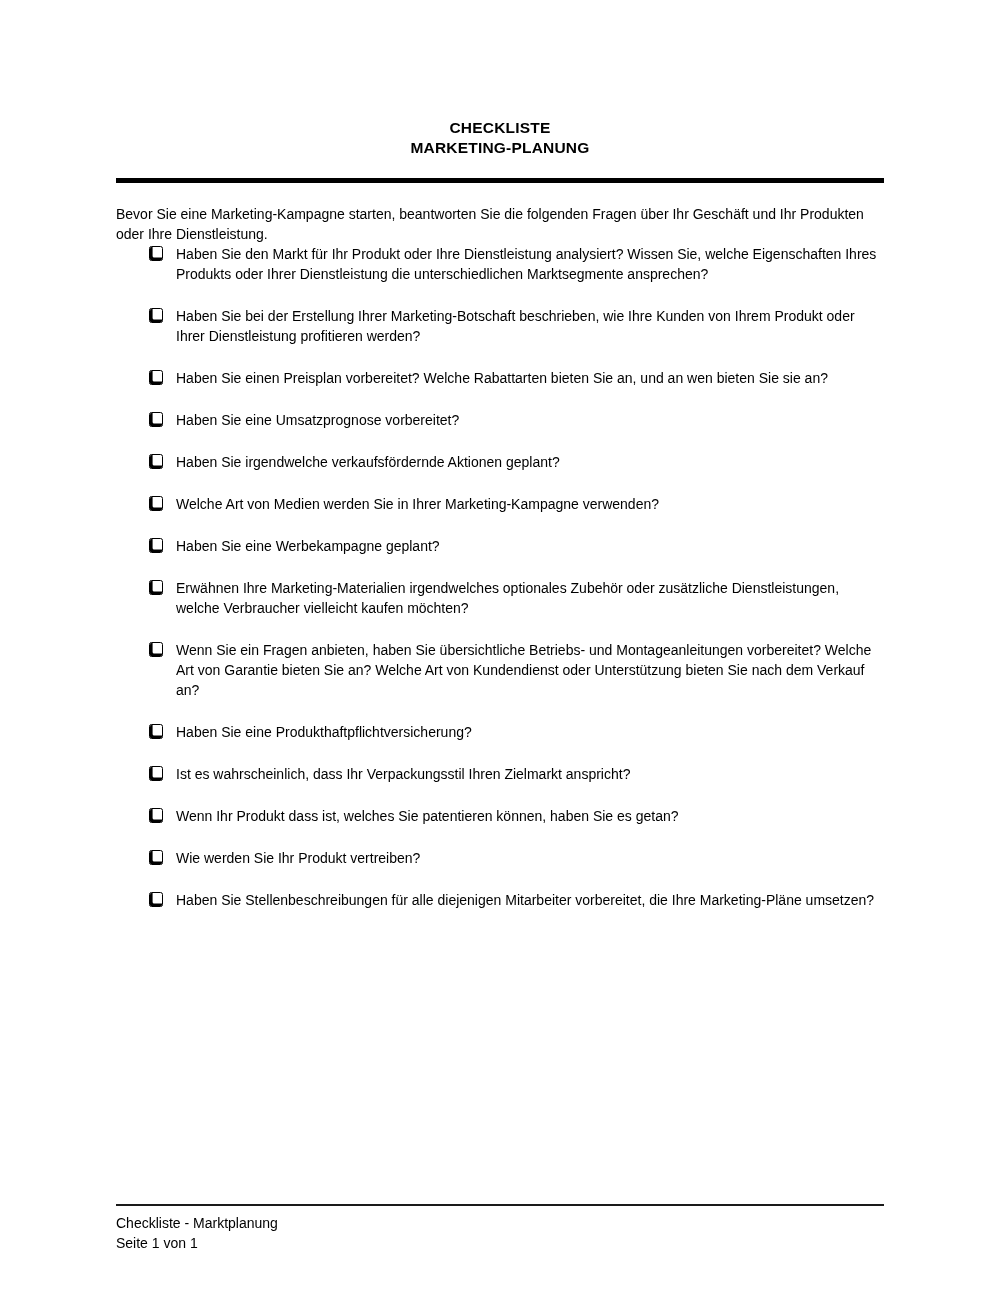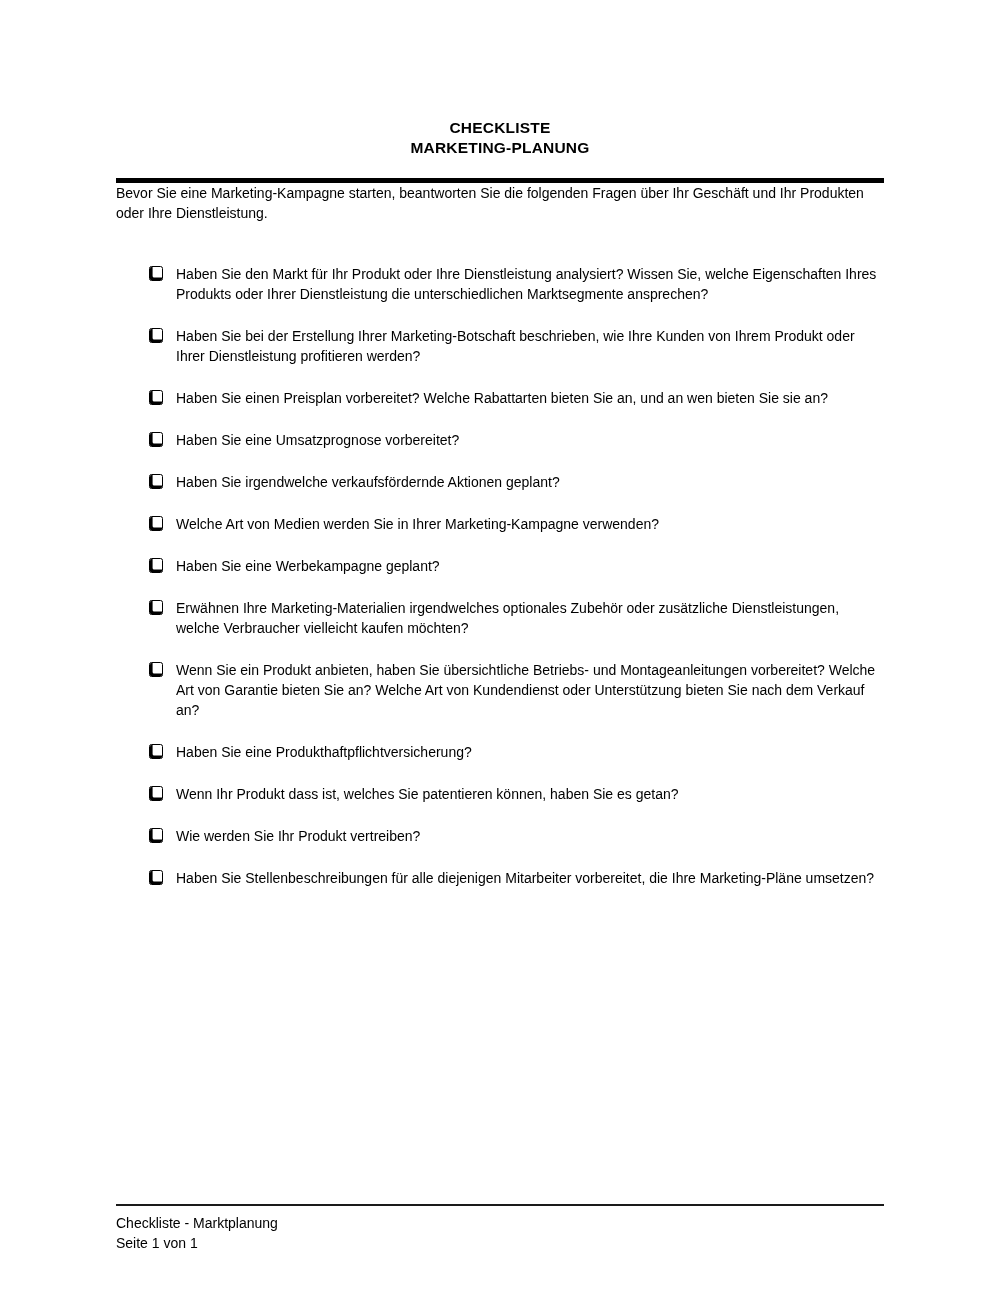--- a/index.html
+++ b/index.html
@@ -41,26 +41,26 @@
   }
 
   .thick-rule {
     border: none;
     height: 5px;
     background: #000000;
     margin-top: 20px;
   }
 
   .intro {
+    margin-top: 21px;
     max-width: 770px;
   }
 
   .checklist {
     list-style: none;
-    margin-top: 41px;
     padding-left: 33px;
   }
 
   .check-item {
     display: flex;
     align-items: flex-start;
     gap: 13px;
     margin-bottom: 22px;
   }
 
@@ -143,25 +143,29 @@
       <li class="check-item">
         <span class="checkbox"></span>
         <span class="item-text">Haben Sie eine Werbekampagne geplant?</span>
       </li>
       <li class="check-item">
         <span class="checkbox"></span>
         <span class="item-text">Erwähnen Ihre Marketing-Materialien irgendwelches optionales Zubehör oder zusätzliche Dienstleistungen, welche Verbraucher vielleicht kaufen möchten?</span>
       </li>
       <li class="check-item">
         <span class="checkbox"></span>
-        <span class="item-text">Wenn Sie ein Produkt anbieten, haben Sie übersichtliche Betriebs- und Montageanleitungen vorbereitet? Welche Art von Garantie bieten Sie an? Welche Art von Kundendienst oder Unterstützung bieten Sie nach dem Verkauf an?</span>
+        <span class="item-text">Wenn Sie ein Fragen anbieten, haben Sie übersichtliche Betriebs- und Montageanleitungen vorbereitet? Welche Art von Garantie bieten Sie an? Welche Art von Kundendienst oder Unterstützung bieten Sie nach dem Verkauf an?</span>
       </li>
       <li class="check-item">
         <span class="checkbox"></span>
         <span class="item-text">Haben Sie eine Produkthaftpflichtversicherung?</span>
+      </li>
+      <li class="check-item">
+        <span class="checkbox"></span>
+        <span class="item-text">Ist es wahrscheinlich, dass Ihr Verpackungsstil Ihren Zielmarkt anspricht?</span>
       </li>
       <li class="check-item">
         <span class="checkbox"></span>
         <span class="item-text">Wenn Ihr Produkt dass ist, welches Sie patentieren können, haben Sie es getan?</span>
       </li>
       <li class="check-item">
         <span class="checkbox"></span>
         <span class="item-text">Wie werden Sie Ihr Produkt vertreiben?</span>
       </li>
       <li class="check-item">

